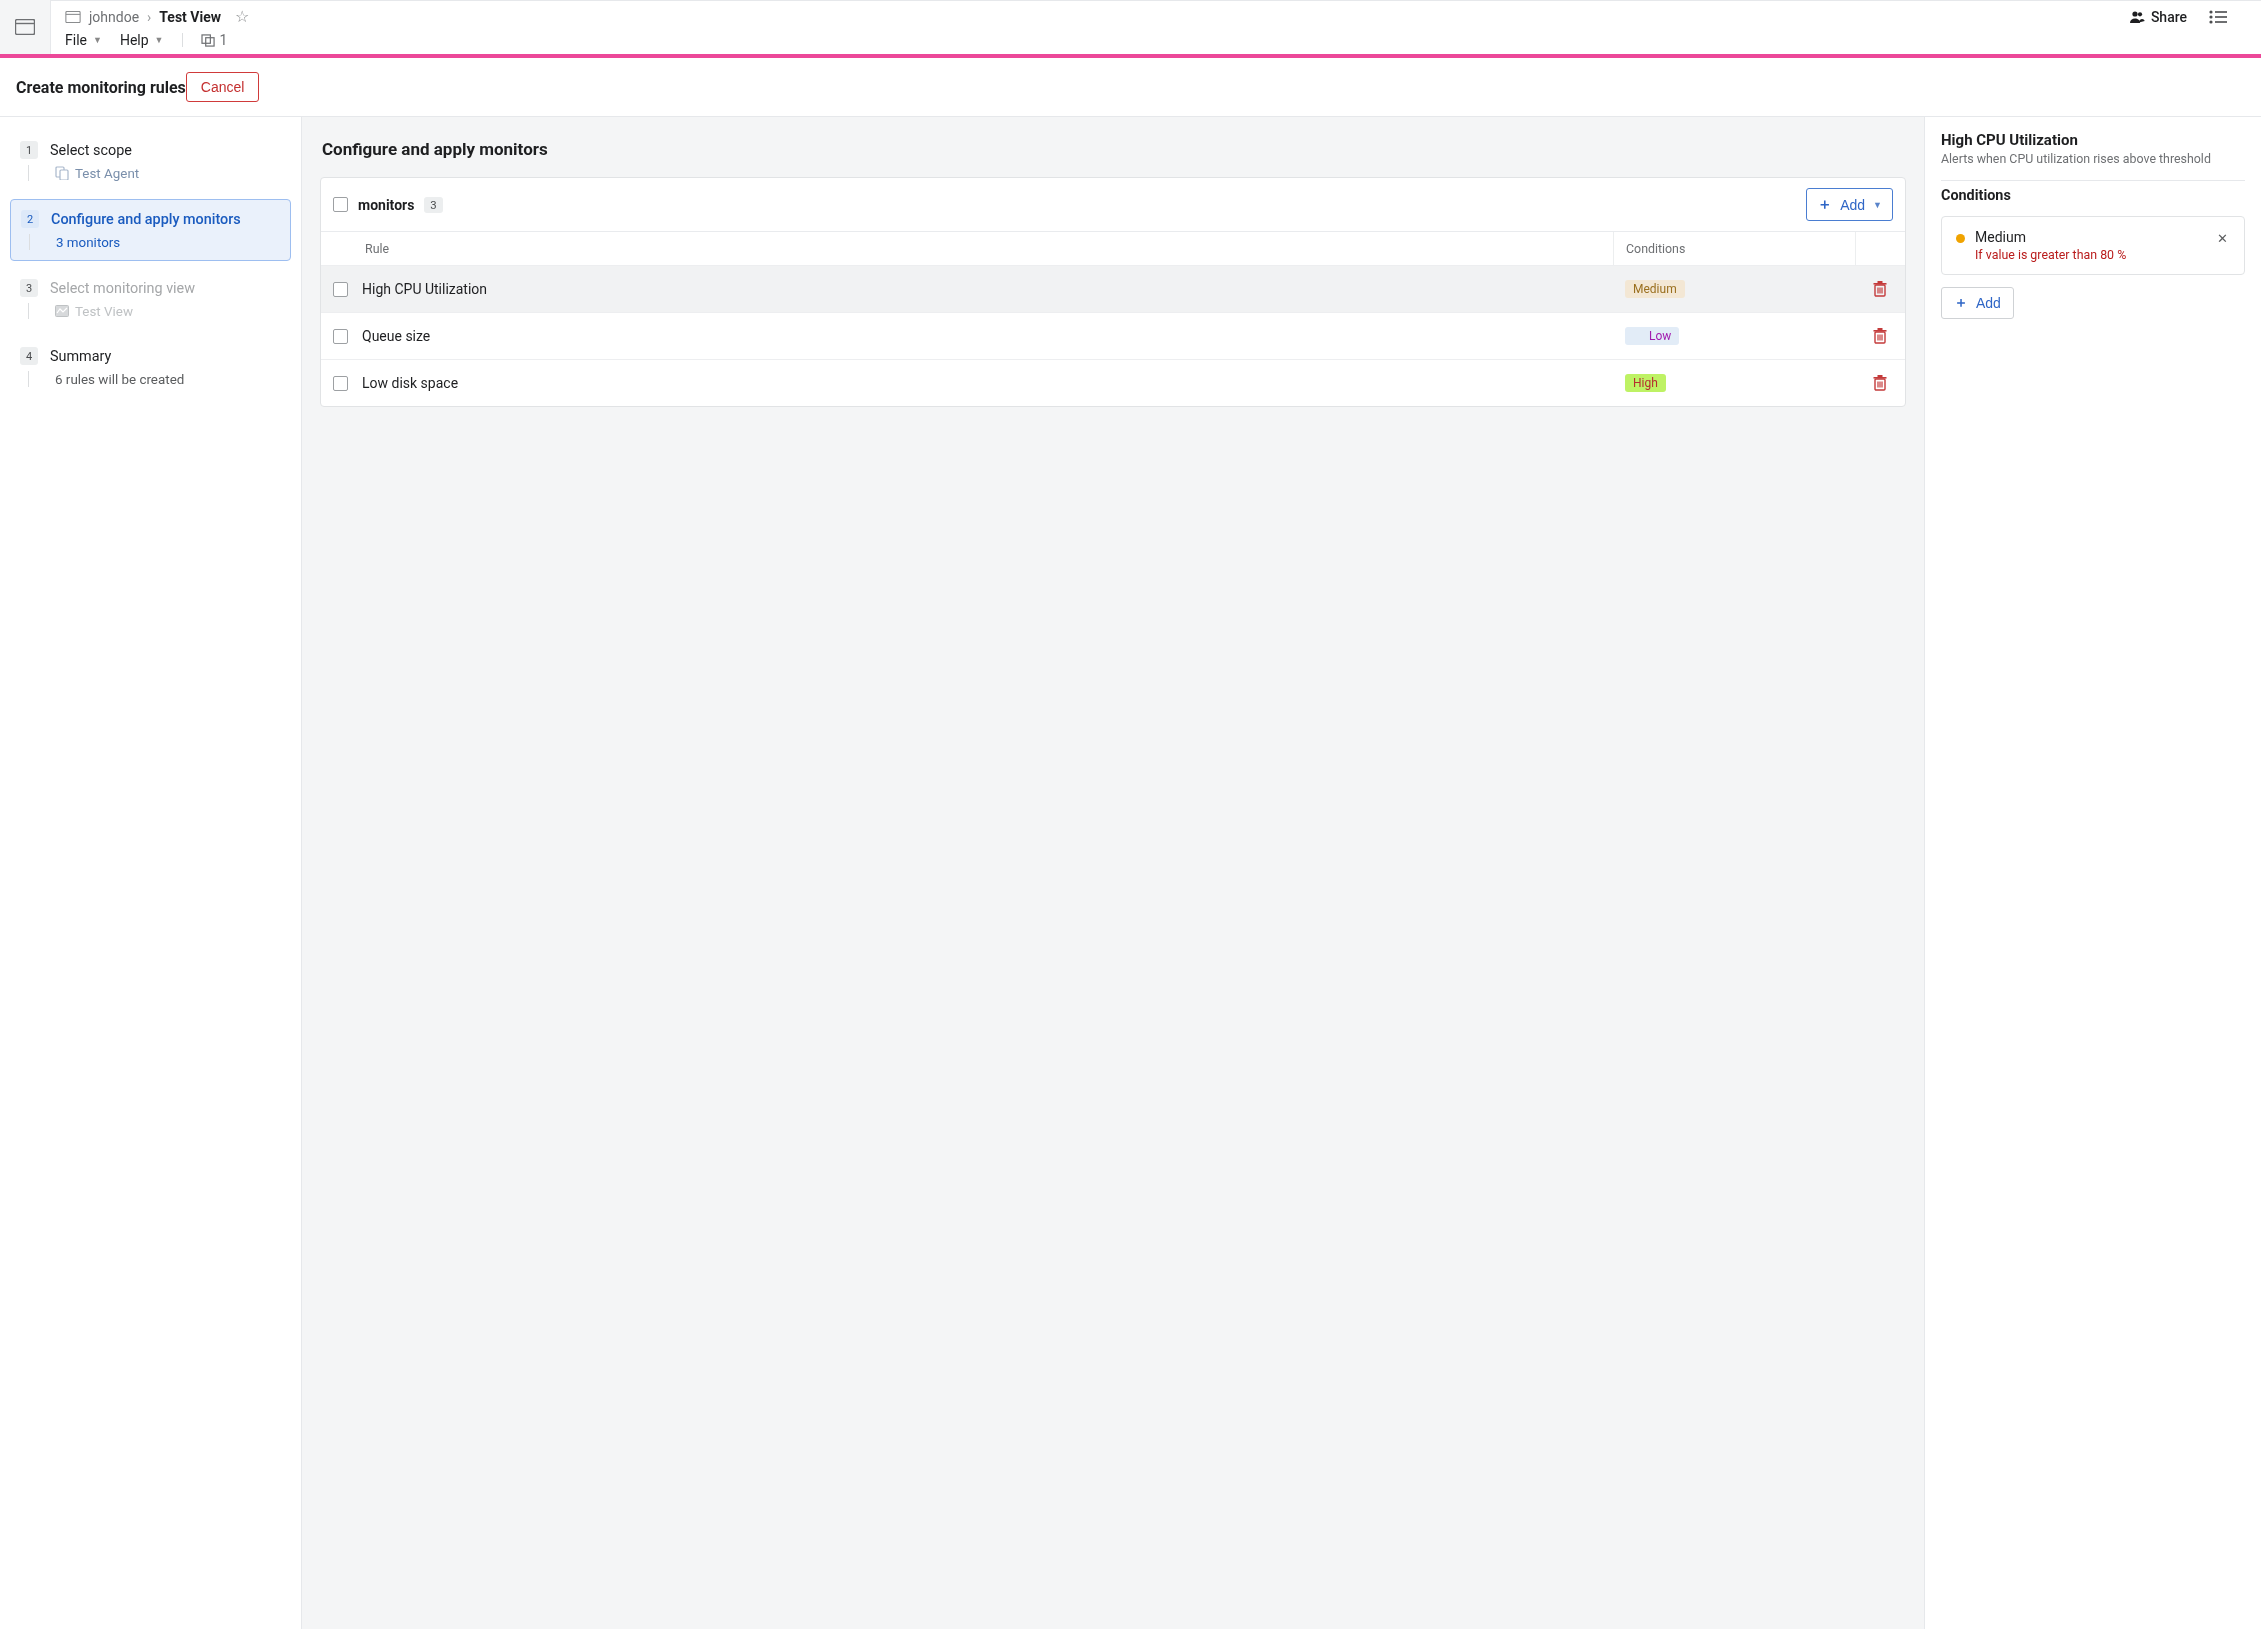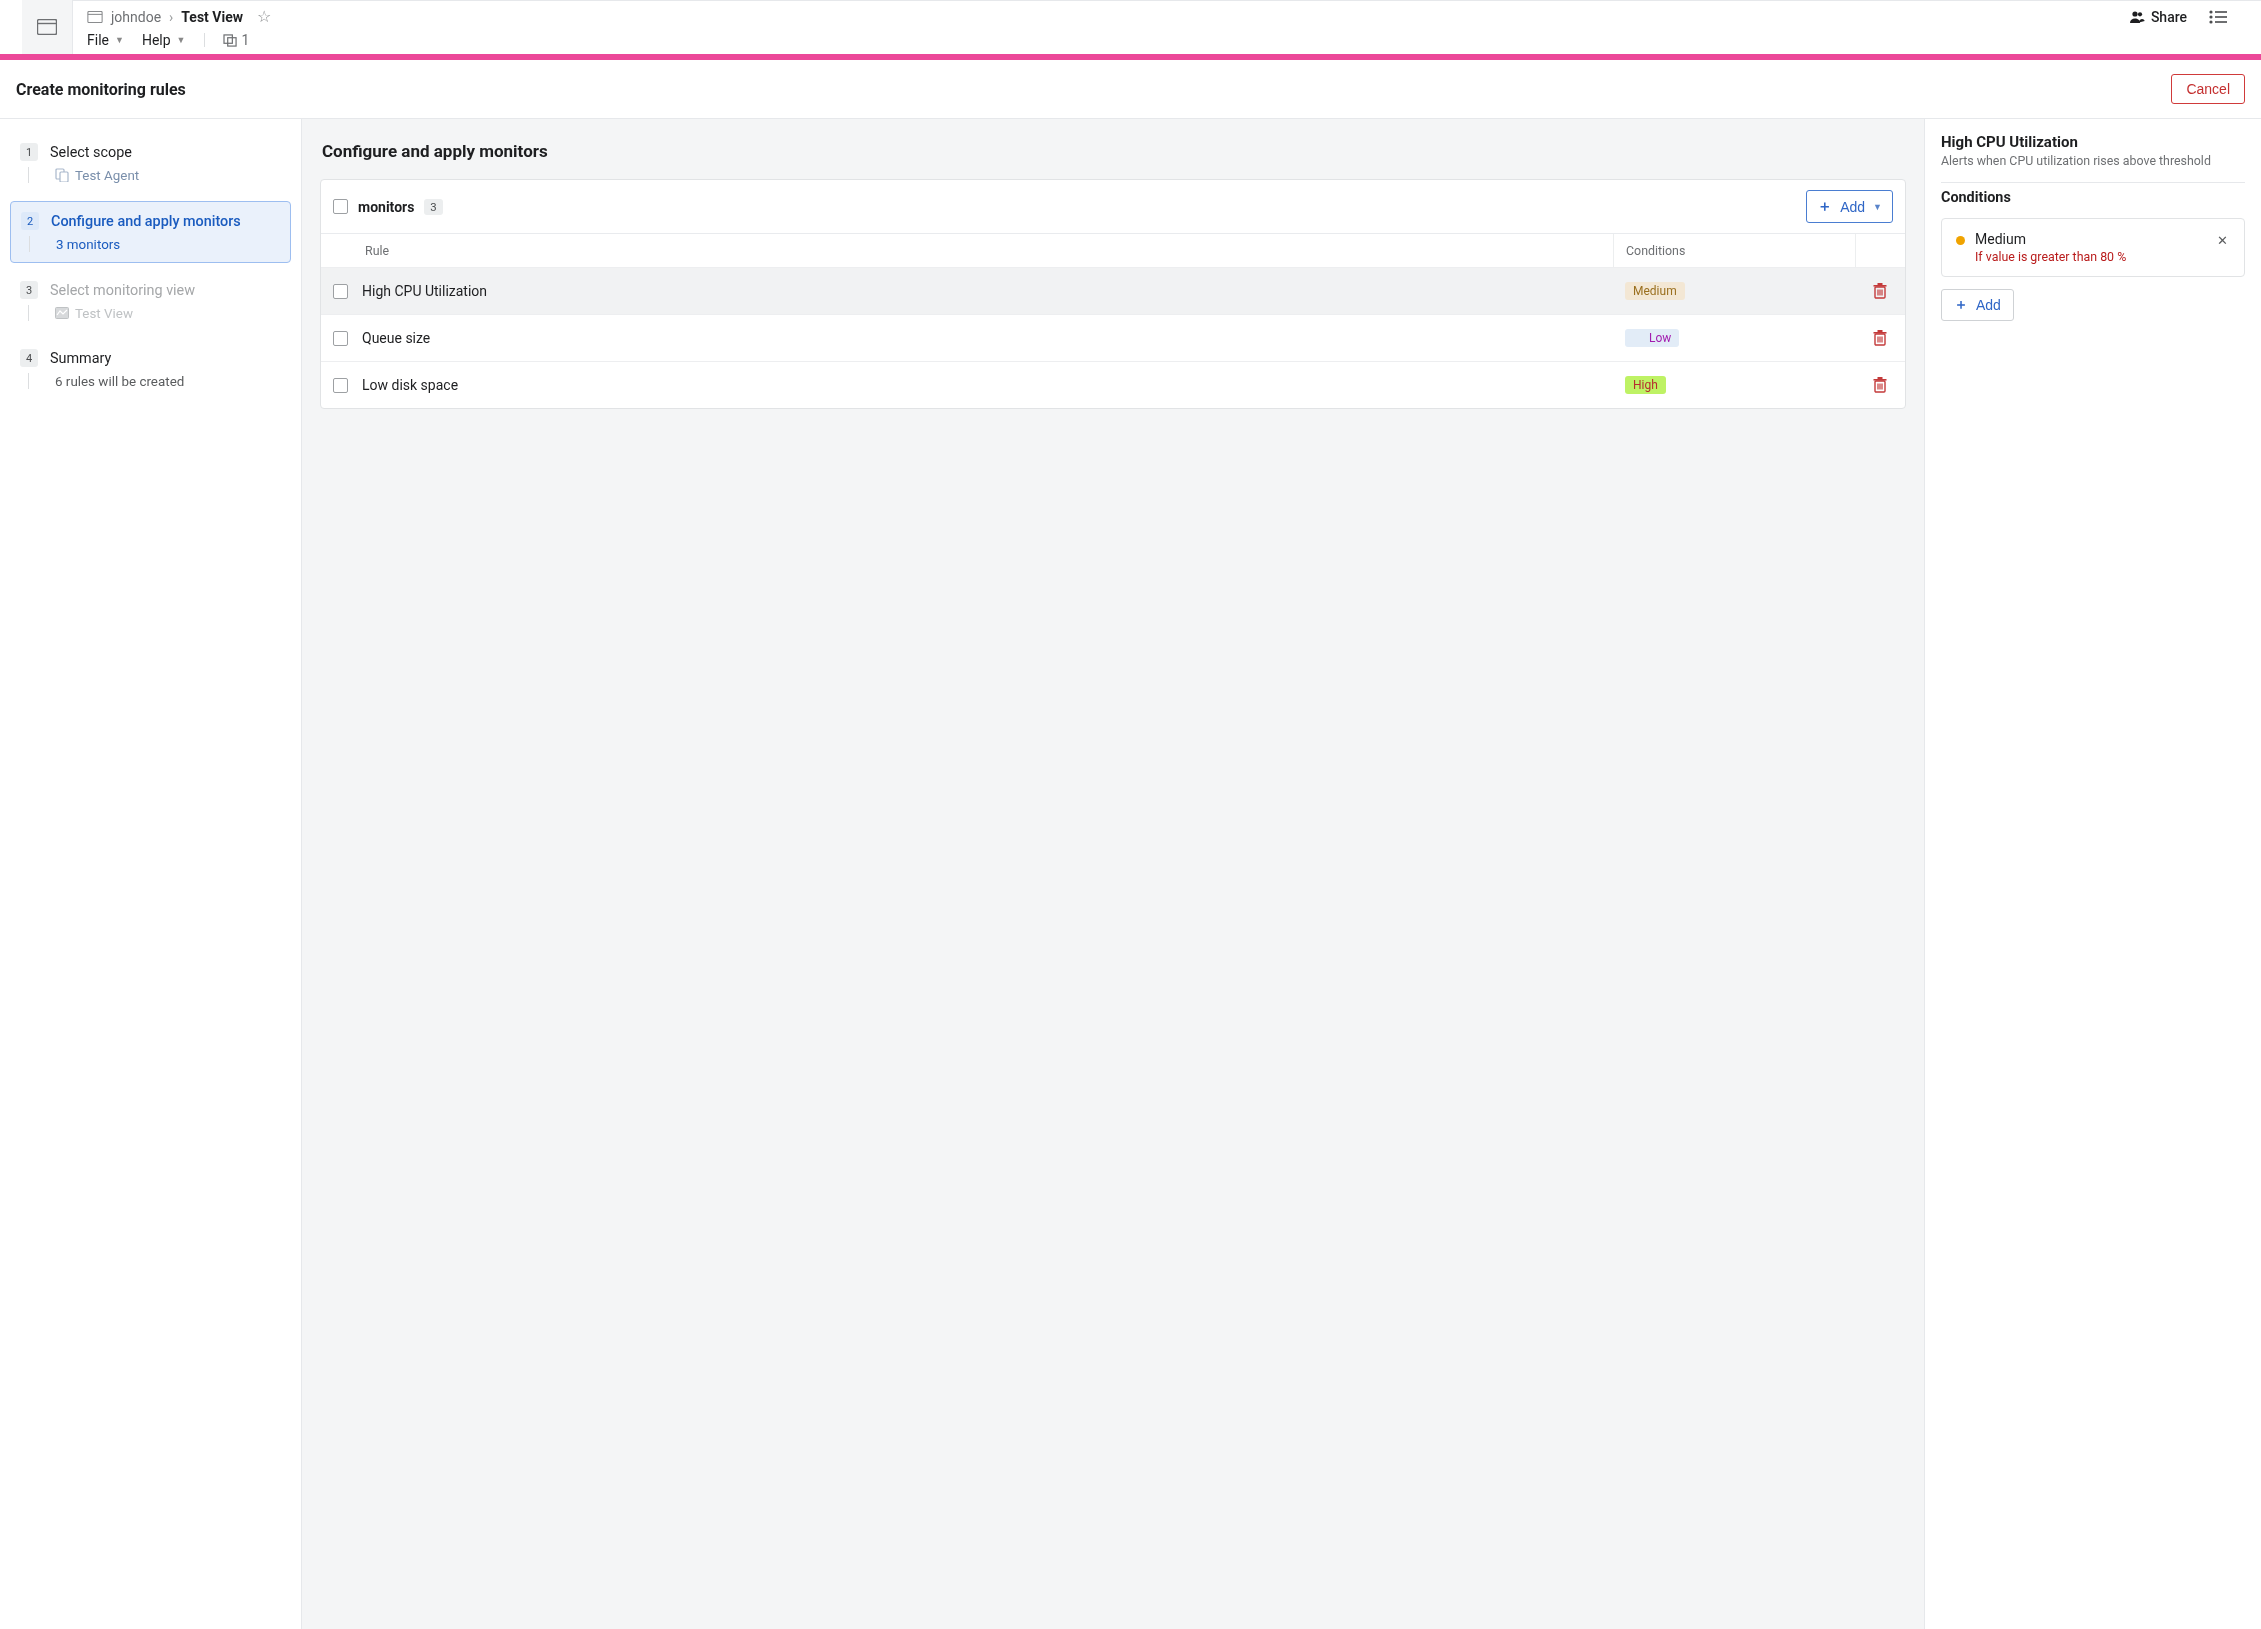--- a/index.html
+++ b/index.html
@@ -1,38 +1,38 @@
 <!DOCTYPE html>
 <html><head>
 <meta charset="utf-8">
 <style>
   * { box-sizing: border-box; }
   html, body { margin:0; padding:0; height:100%; font-family:-apple-system, BlinkMacSystemFont, "Segoe UI", Roboto, Helvetica, Arial, sans-serif; font-size:14px; color:#1e1f21; background:#fff; }
   .app { display:flex; flex-direction:column; height:100vh; }
 
   
-  .header { border-bottom:6px solid #ec4899; display:flex; align-items:stretch;padding-left:22px; }
+  .header { border-bottom:4px solid #ec4899; display:flex; align-items:stretch; }
   .header-left-icon { width:51px; background:#f4f5f6; border-right:1px solid #e6e8eb; display:flex; align-items:center; justify-content:center; }
   .header-body { flex:1; display:flex; flex-direction:column; border-top:1px solid #e6e8eb;}
   .header-row1 { display:flex; align-items:center; padding:6px 14px 4px; gap:8px; }
   .breadcrumb-owner { color:#6e7073; }
   .breadcrumb-sep { color:#9a9c9e; }
   .breadcrumb-view { font-weight:700; }
   .star-icon { color:#8a8c8e; margin-left:6px; font-size:16px; cursor:pointer; }
   .header-row2 { display:flex; align-items:center; padding:2px 14px 6px; gap:18px; }
   .menu-item { display:flex; align-items:center; gap:6px; color:#1e1f21; cursor:pointer; }
   .menu-caret { font-size:9px; color:#888; }
   .header-divider { width:1px; height:14px; background:#dcdee0; }
   .viewers { display:flex; align-items:center; gap:4px; color:#6e7073; }
   .header-right { display:flex; align-items:center; gap:22px; padding:0 20px 0 0; margin-left:auto; }
   .share { display:flex; align-items:center; gap:6px; font-weight:500; cursor:pointer; }
   .list-toggle { cursor:pointer; color:#4b4d4f; }
 
   
-  .subheader { display:flex; align-items:center; justify-content:space-between; padding:14px 16px; border-bottom:1px solid #e6e8eb;gap:42px; }
+  .subheader { display:flex; align-items:center; padding:14px 16px; border-bottom:1px solid #e6e8eb; }
   .subheader-title { font-weight:700; font-size:16px; }
   .cancel-btn { border:1px solid #d03a3a; color:#c42f2f; background:#fff; padding:6px 14px; border-radius:3px; cursor:pointer; font-size:14px; }
 
   
   .body { flex:1; display:flex; min-height:0; }
   .sidebar { width:302px; border-right:1px solid #e6e8eb; padding:14px 10px; }
   .center { flex:1; background:#f4f5f6; padding:18px; overflow:auto; }
   .right-panel { width:337px; border-left:1px solid #e6e8eb; padding:14px 16px; }
 
   

